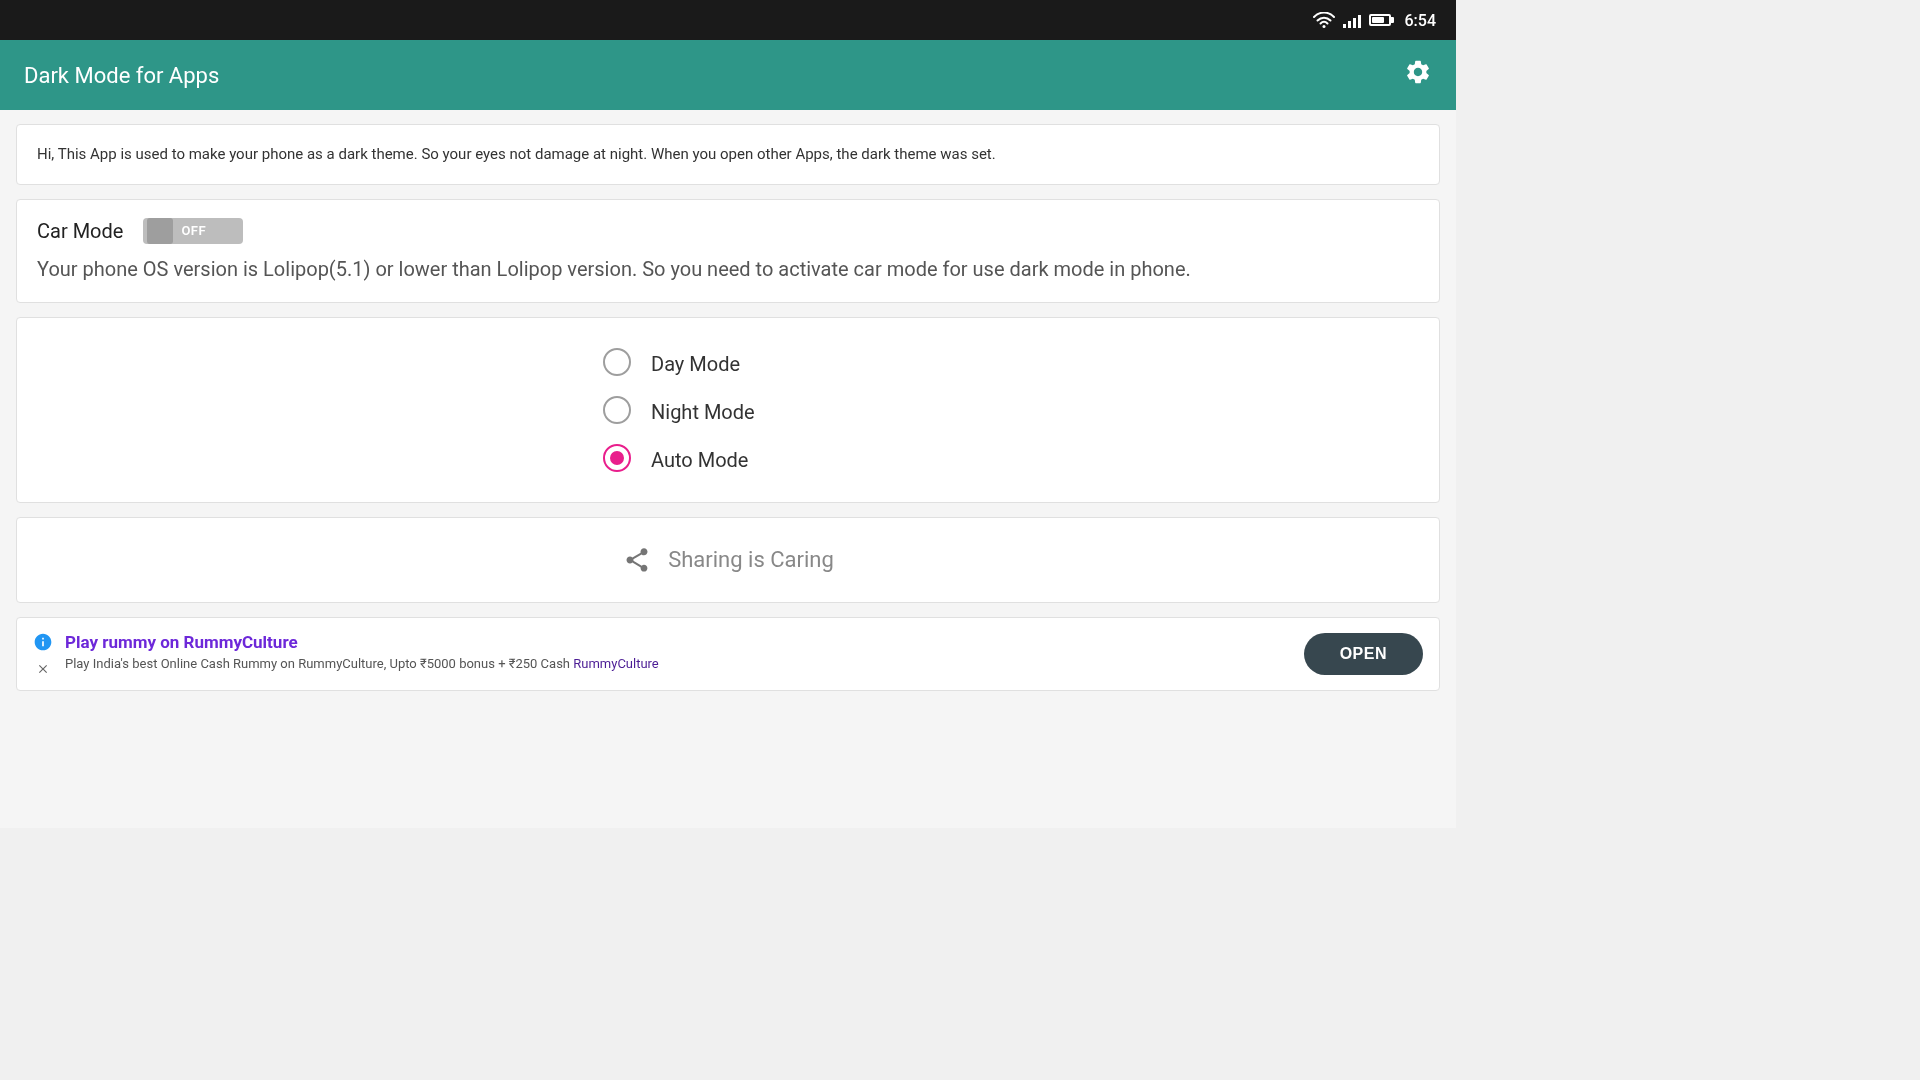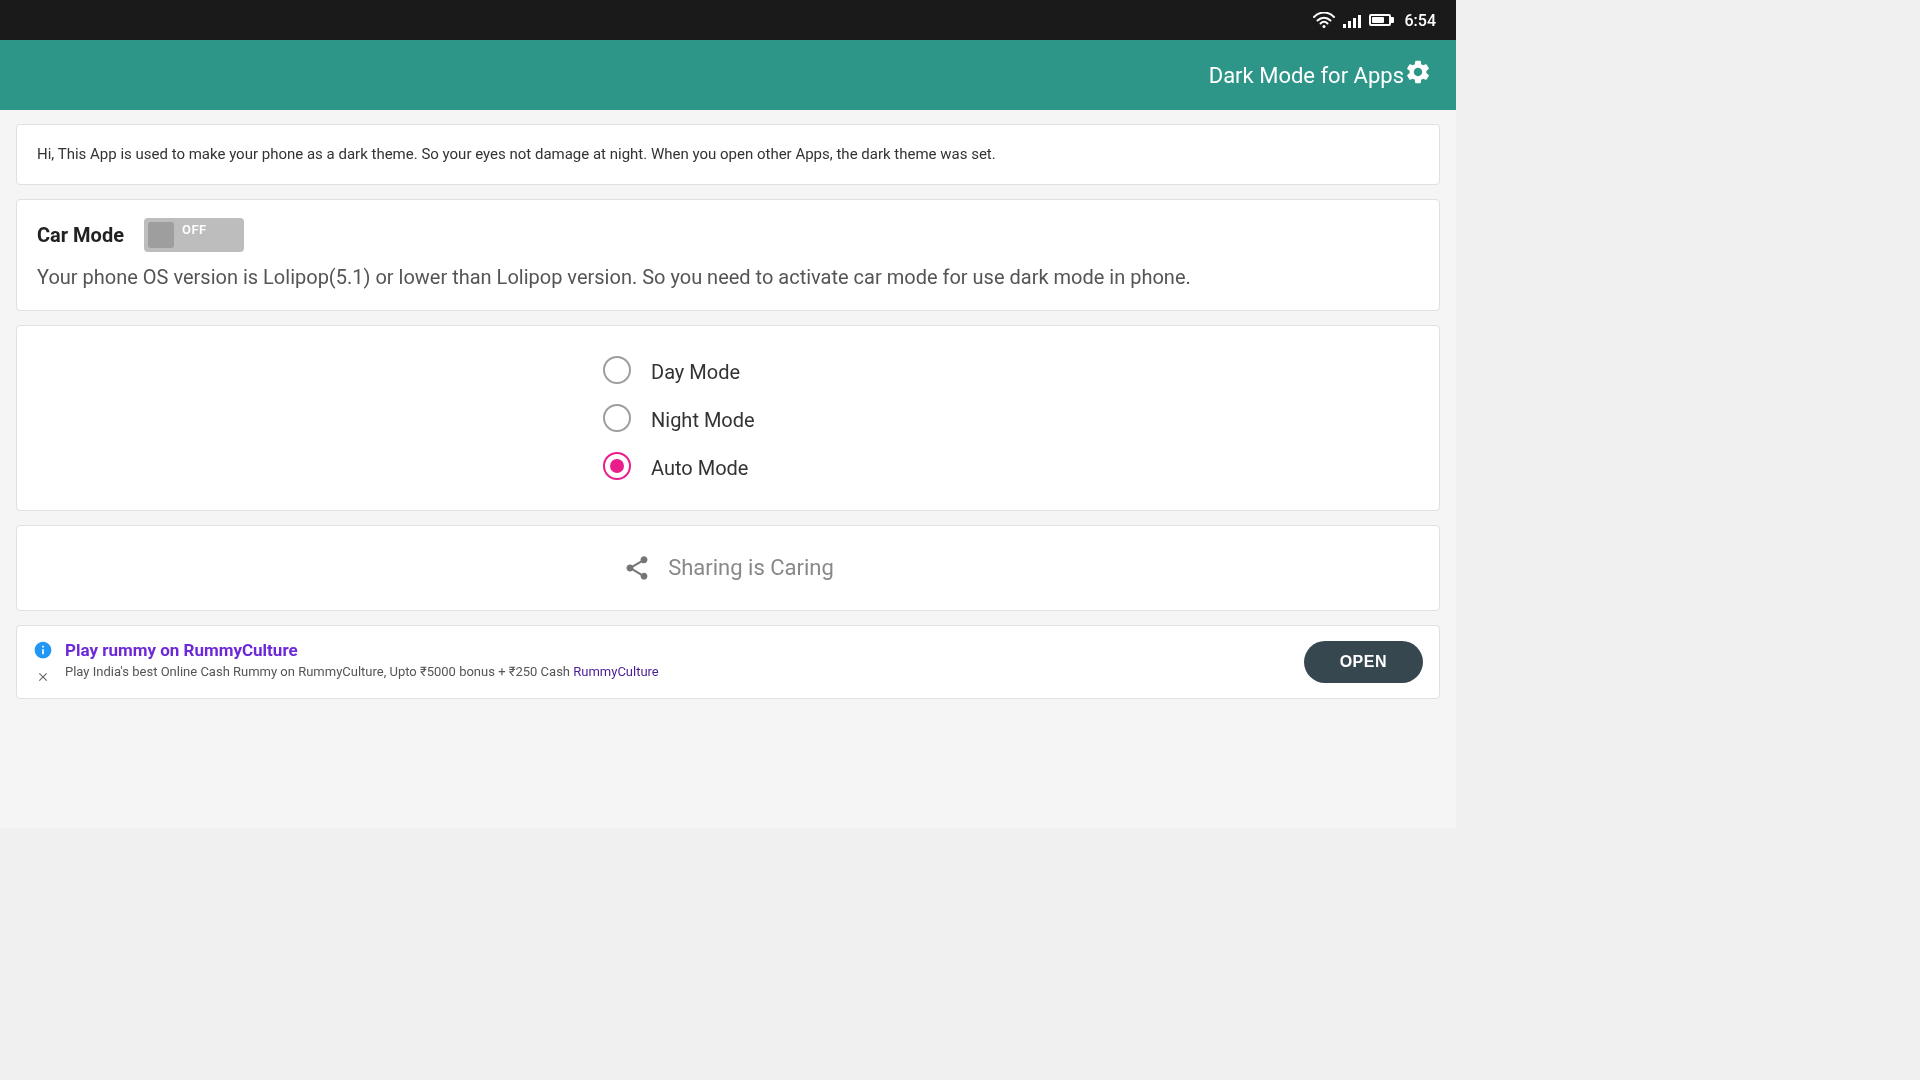--- a/index.html
+++ b/index.html
@@ -41,21 +41,21 @@
       font-weight: 500;
       margin-left: 6px;
     }
 
     
     .app-bar {
       background: #2e9688;
       height: 70px;
       display: flex;
       align-items: center;
-      justify-content: flex-end;
+      justify-content: space-between;
       padding: 0 24px;
     }
 
     .app-bar-title {
       color: white;
       font-size: 22px;
       font-weight: 400;
     }
 
     .app-bar-icon {
@@ -99,32 +99,33 @@
     .car-mode-row {
       display: flex;
       align-items: center;
       gap: 20px;
       margin-bottom: 10px;
     }
 
     .car-mode-label {
       font-size: 20px;
       color: #222;
-      font-weight: 700;
+      font-weight: 400;
     }
 
     
     .toggle-off {
       display: flex;
+      align-items: center;
       background: #bdbdbd;
       border-radius: 4px;
       padding: 4px 10px 4px 4px;
       cursor: pointer;
       width: 100px;
-      height: 34px;
+      height: 26px;
       position: relative;
     }
 
     .toggle-off .toggle-thumb {
       width: 26px;
       height: 26px;
       background: #9e9e9e;
       border-radius: 3px;
       flex-shrink: 0;
     }

